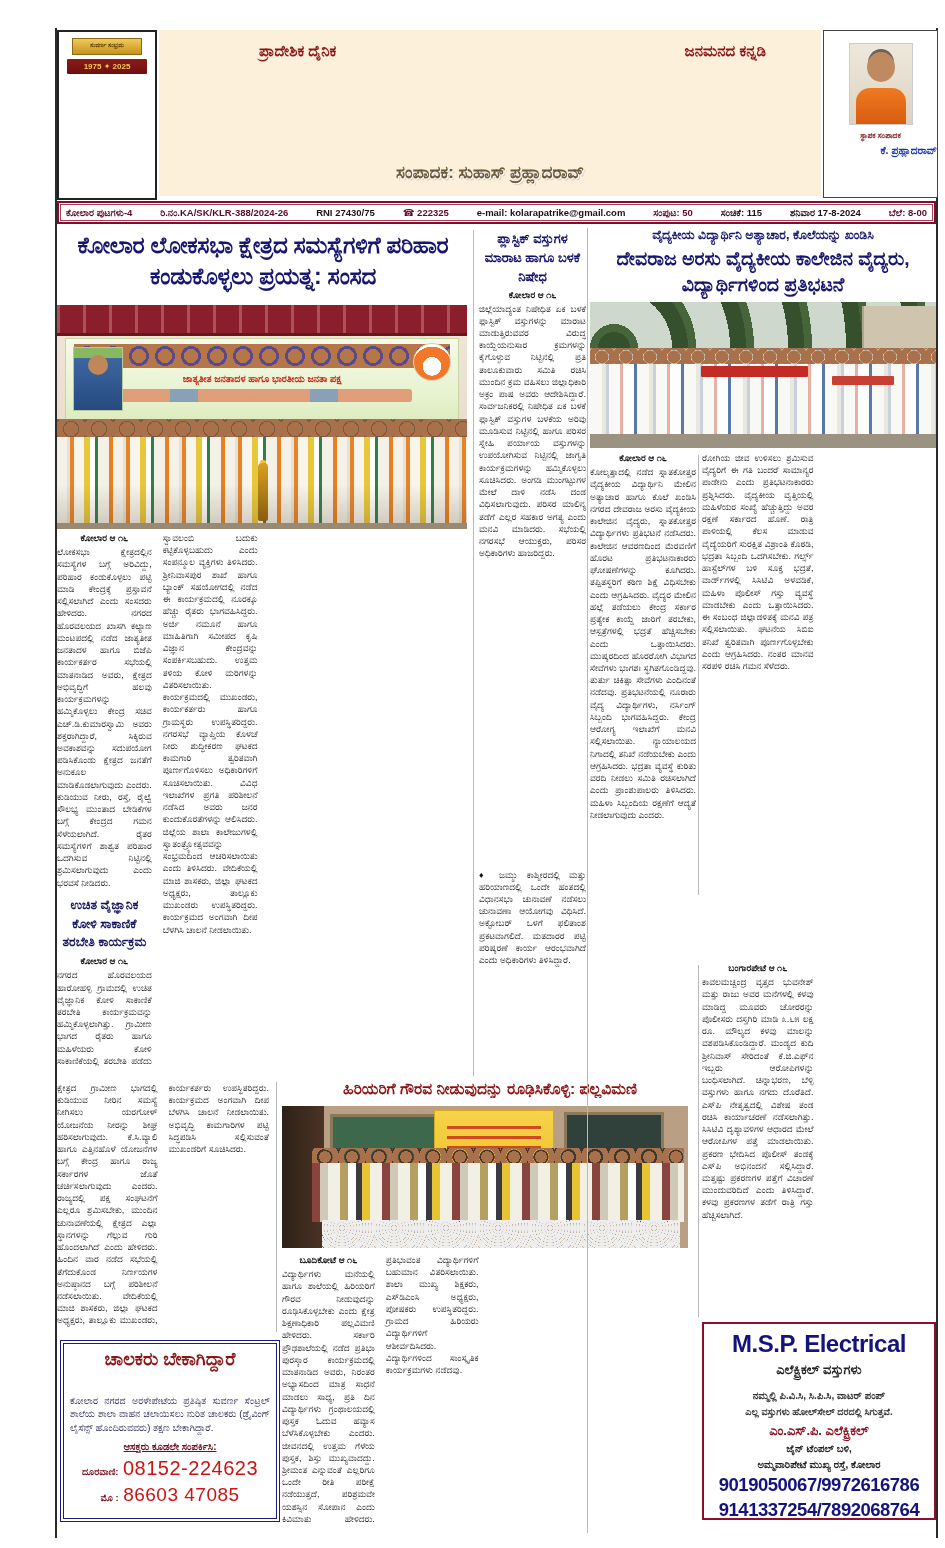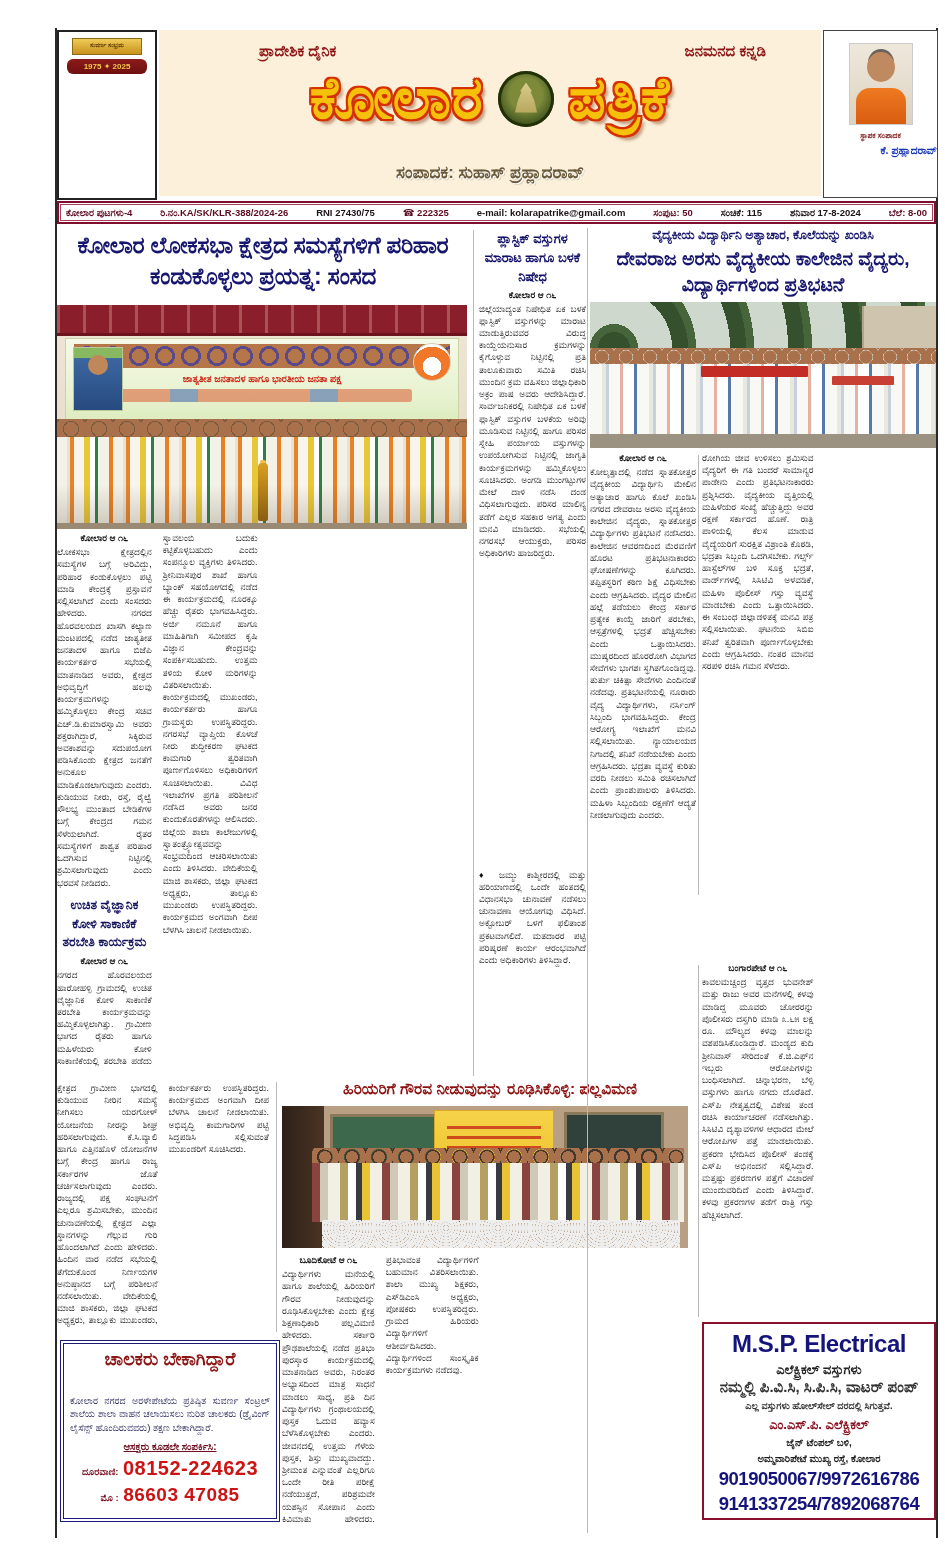--- a/index.html
+++ b/index.html
@@ -12,21 +12,21 @@
   
   .logo-box{left:57px;top:30px;width:96px;height:166px;border:2px solid #222;background:#fff}
   .seal{position:relative;width:84px;margin:6px auto 0}
   .seal-ribbon{height:15px;margin:0 7px;background:linear-gradient(#f0cb58,#c8921c);border:1px solid #8a6a12;
                font-size:6px;line-height:13px;text-align:center;color:#5c3d06;font-weight:bold;overflow:hidden}
   .seal-ring{width:74px;height:74px;border-radius:50%;border:2px solid #8a6a1f;background:#fff;margin:3px auto 0;position:relative}
   .seal-inner{position:absolute;inset:9px;border-radius:50%;background:radial-gradient(circle at 45% 35%,#ffc34a,#e8881a)}
   .seal-50{position:absolute;inset:0;display:flex;align-items:center;justify-content:center;
            font-size:28px;font-weight:bold;color:#fff;text-shadow:1px 1px 0 #a06c00,0 0 3px #7c5200}
   .seal-years{margin:4px 2px 0;height:15px;background:linear-gradient(#8c1a1a,#6e1010);color:#f2c84a;
-              font-size:8px;font-weight:bold;text-align:center;line-height:15px;border-radius:6px}
+              font-size:8px;font-weight:bold;text-align:center;line-height:15px;border-radius:1px}
 
   .mast-band{left:159px;top:30px;width:662px;height:166px;background:#fcf0da}
   .taglines{position:absolute;top:12px;left:100px;right:55px;display:flex;justify-content:space-between;
             font-size:15px;font-weight:bold;color:#8c1414}
   .title-row{position:absolute;top:34px;left:0;right:0;text-align:center;white-space:nowrap}
   .title-word{font-size:58px;font-weight:bold;color:#f6c10a;letter-spacing:1px;vertical-align:middle;
       text-shadow:2px 0 #d63000,-2px 0 #d63000,0 2px #d63000,0 -2px #d63000,
                   2px 2px #d63000,-2px -2px #d63000,2px -2px #d63000,-2px 2px #d63000,4px 5px 3px rgba(110,40,0,.4)}
   .mast-emblem{display:inline-block;width:56px;height:56px;margin:0 10px;border-radius:50%;vertical-align:middle;
       background:radial-gradient(circle at 50% 42%,#7c8a3a 0 38%,#41531e 70%,#2a3a10 100%);
@@ -132,27 +132,27 @@
       background-image:repeating-radial-gradient(circle at 20px 8px,#eee 0 2.5px,transparent 3px);background-size:52px 28px}
 
   
   .ad-driver{left:60px;top:1340px;width:220px;height:182px;border:1px solid #1c1c7a;box-sizing:border-box;
       box-shadow:inset 0 0 0 2px #fff,inset 0 0 0 3px #1c1c7a;background:#fff;padding:8px 9px 0;text-align:center}
   .ad-driver-title{font-size:18px;font-weight:bold;color:#8c1616}
   .ad-driver-body{font-size:9.5px;line-height:1.4;text-align:justify;color:#232355;margin-top:24px}
   .ad-driver-contact{font-size:10px;font-weight:bold;color:#6e1020;text-decoration:underline;margin-top:7px}
   .ad-phone-row{margin-top:4px;white-space:nowrap}
   .ad-phone-label{font-size:9.5px;font-weight:bold;color:#7a1020}
-  .ad-phone-num{font-size:20px;font-weight:bold;color:#cc1414;letter-spacing:.5px}
+  .ad-phone-num{font-size:20px;font-weight:normal;color:#cc1414;letter-spacing:.5px}
 
   .ad-msp{left:702px;top:1322px;width:234px;height:198px;border:2px solid #8c0f2e;box-sizing:border-box;
       background:#fff;padding:6px 4px 0;text-align:center}
   .ad-msp-title{font-size:24px;font-weight:bold;color:#14147c;letter-spacing:-.5px}
   .ad-msp-l1{font-size:13px;font-weight:bold;color:#222;margin-top:4px}
-  .ad-msp-l2{font-size:15px;font-weight:bold;color:#333;margin-top:0}
+  .ad-msp-l2{font-size:10px;font-weight:bold;color:#333;margin-top:12px}
   .ad-msp-l3{font-size:9.5px;font-weight:bold;color:#333;margin-top:4px}
   .ad-msp-name{font-size:13px;font-weight:bold;color:#8a1020;margin-top:5px}
   .ad-msp-addr{font-size:10px;font-weight:bold;color:#222;margin-top:4px}
   .ad-msp-phones{font-size:18.5px;font-weight:bold;color:#14147c;margin-top:3px;letter-spacing:-.5px}
 </style>
 </head>
 <body>
 
 <div class="page">
 
@@ -163,25 +163,20 @@
     <div class="seal">
       <div class="seal-ribbon">ಸುವರ್ಣ ಸಂಭ್ರಮ</div>
       <div class="seal-years">1975 ✦ 2025</div>
     </div>
   </div>
 
   <div class="abs mast-band">
     <div class="taglines">
       <span>ಪ್ರಾದೇಶಿಕ ದೈನಿಕ</span>
       <span>ಜನಮನದ ಕನ್ನಡಿ</span>
-    </div>
-    <div class="title-row">
-      <span class="title-word">ಕೋಲಾರ</span>
-      <span class="mast-emblem"></span>
-      <span class="title-word">ಪತ್ರಿಕೆ</span>
     </div>
     <div class="editor-line">ಸಂಪಾದಕ: ಸುಹಾಸ್ ಪ್ರಹ್ಲಾದರಾವ್</div>
   </div>
 
   <div class="abs founder-box">
     <div class="fphoto"></div>
     <div class="flabel">ಸ್ಥಾಪಕ ಸಂಪಾದಕ</div>
     <div class="fname">ಕೆ. ಪ್ರಹ್ಲಾದರಾವ್</div>
   </div>
 

